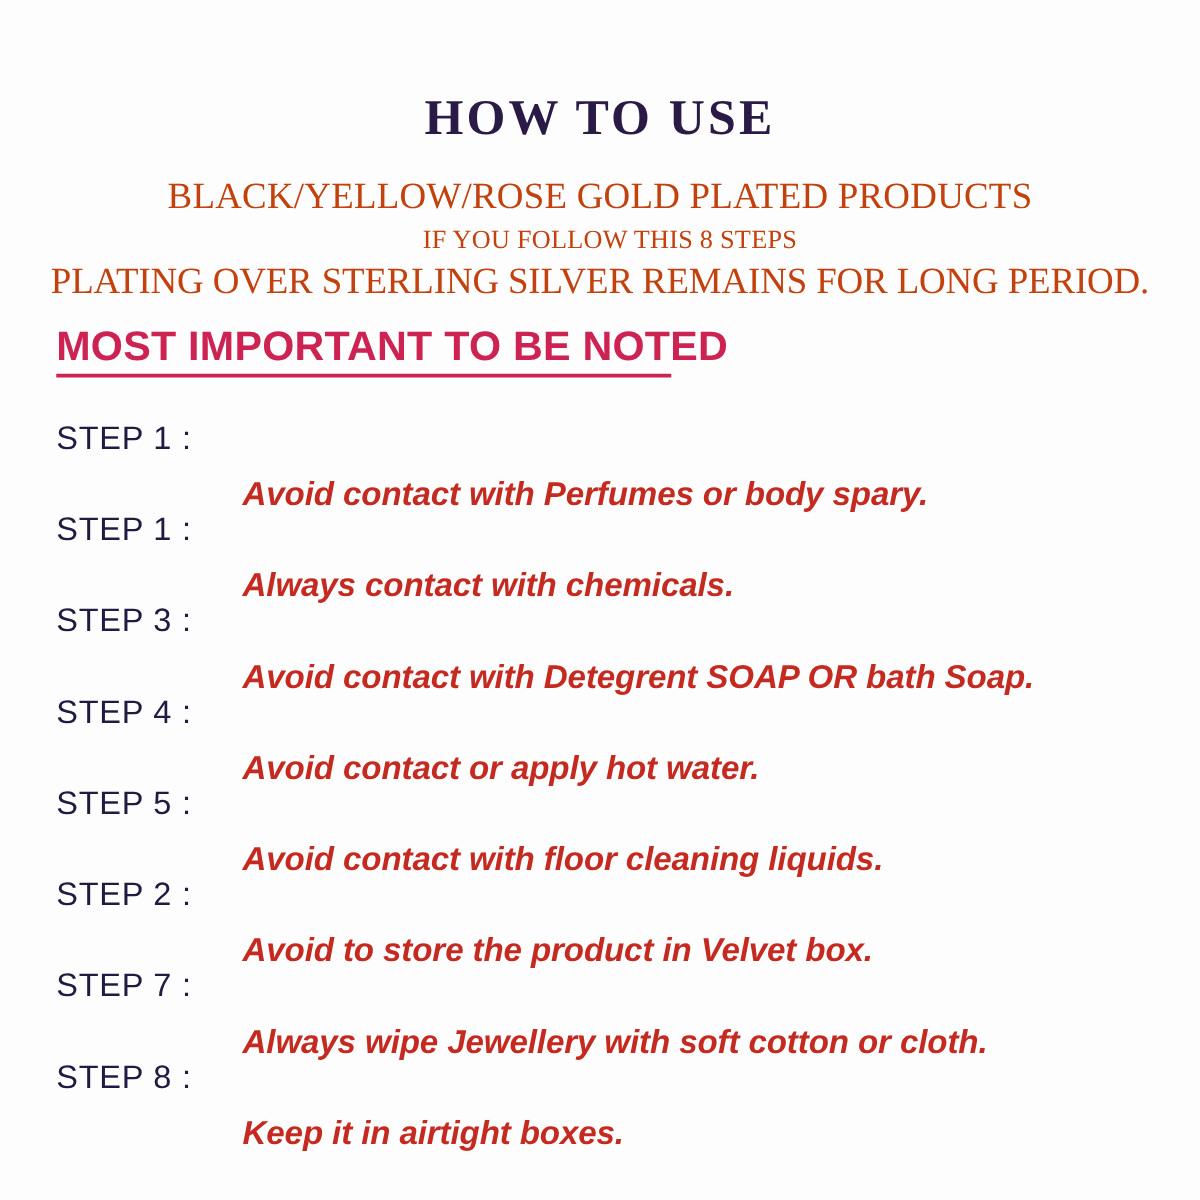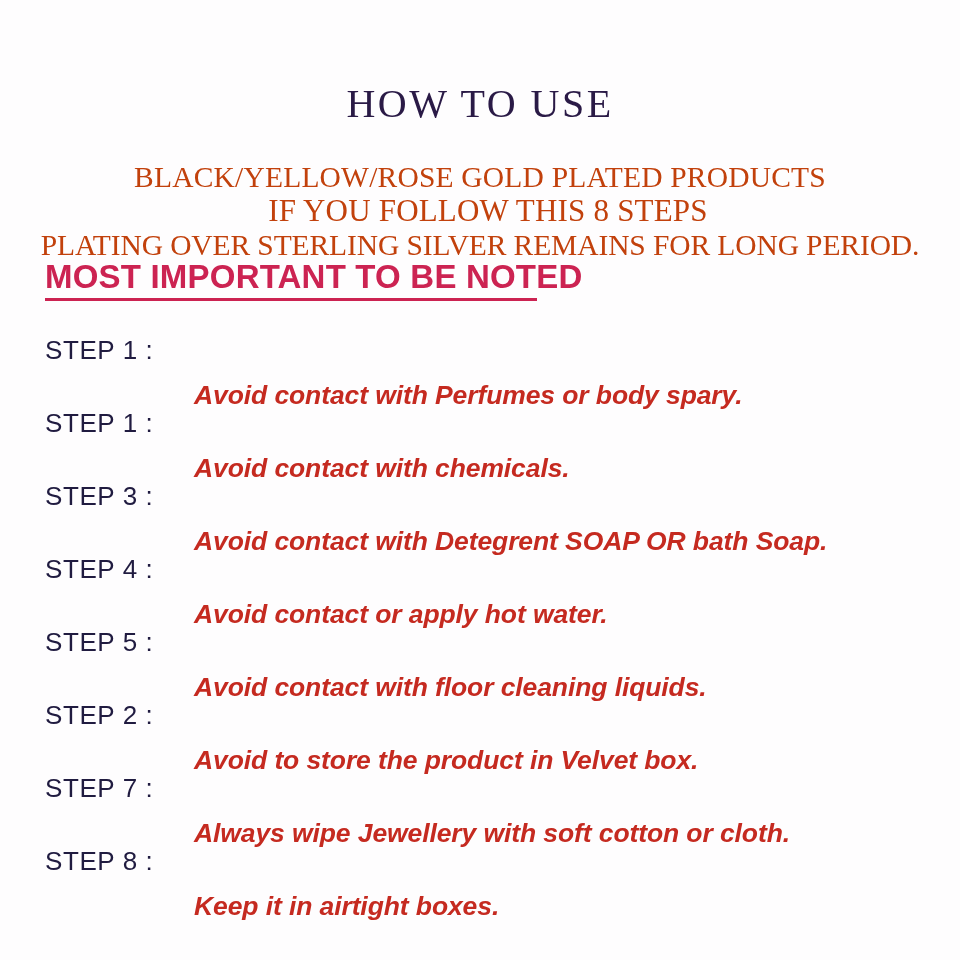--- a/index.html
+++ b/index.html
@@ -31,42 +31,42 @@
     right: 0;
     text-align: center;
   }
 
   .title {
     font-family: "Liberation Serif", serif;
     font-size: 40px;
     line-height: 1;
     color: #2a1a46;
     letter-spacing: 2.5px;
-    margin: 16px;
+    margin: 6px;
     padding-top: 68px;
-    font-weight: 400;
+    font-weight: 700;
     white-space: nowrap;
   }
 
   .subtitle-block {
     margin: 0;
     padding-top: 20px;
   }
 
   .subtitle-line {
     font-family: "Liberation Serif", serif;
     font-size: 29px;
     line-height: 34px;
     color: #c2410c;
     letter-spacing: 0.4px;
     white-space: nowrap;
     font-weight: 400;
   }
   .subtitle-line.l1 { font-size: 29.5px; letter-spacing: 0.2px; }
-  .subtitle-line.l2 { font-size: 31px; letter-spacing: 0.2px; margin-left: 16px; }
+  .subtitle-line.l2 { font-size: 21px; letter-spacing: 0.2px; margin-left: 16px; }
   .subtitle-line.l3 { font-size: 29.5px; letter-spacing: -0.1px; }
 
   
   .notice {
     position: absolute;
     left: 45px;
     top: 262px;
   }
   .notice-text {
     display: inline-block;
@@ -147,21 +147,21 @@
 
   <div class="steps">
 
     <div class="step-row">
       <div class="step-label">STEP 1 :</div>
       <div class="step-text">Avoid contact with Perfumes or body spary.</div>
     </div>
 
     <div class="step-row">
       <div class="step-label">STEP 1 :</div>
-      <div class="step-text">Avoid contact with chemicals.</div>
+      <div class="step-text">Always contact with chemicals.</div>
     </div>
 
     <div class="step-row">
       <div class="step-label">STEP 3 :</div>
       <div class="step-text">Avoid contact with Detegrent SOAP OR bath Soap.</div>
     </div>
 
     <div class="step-row">
       <div class="step-label">STEP 4 :</div>
       <div class="step-text">Avoid contact or apply hot water.</div>

